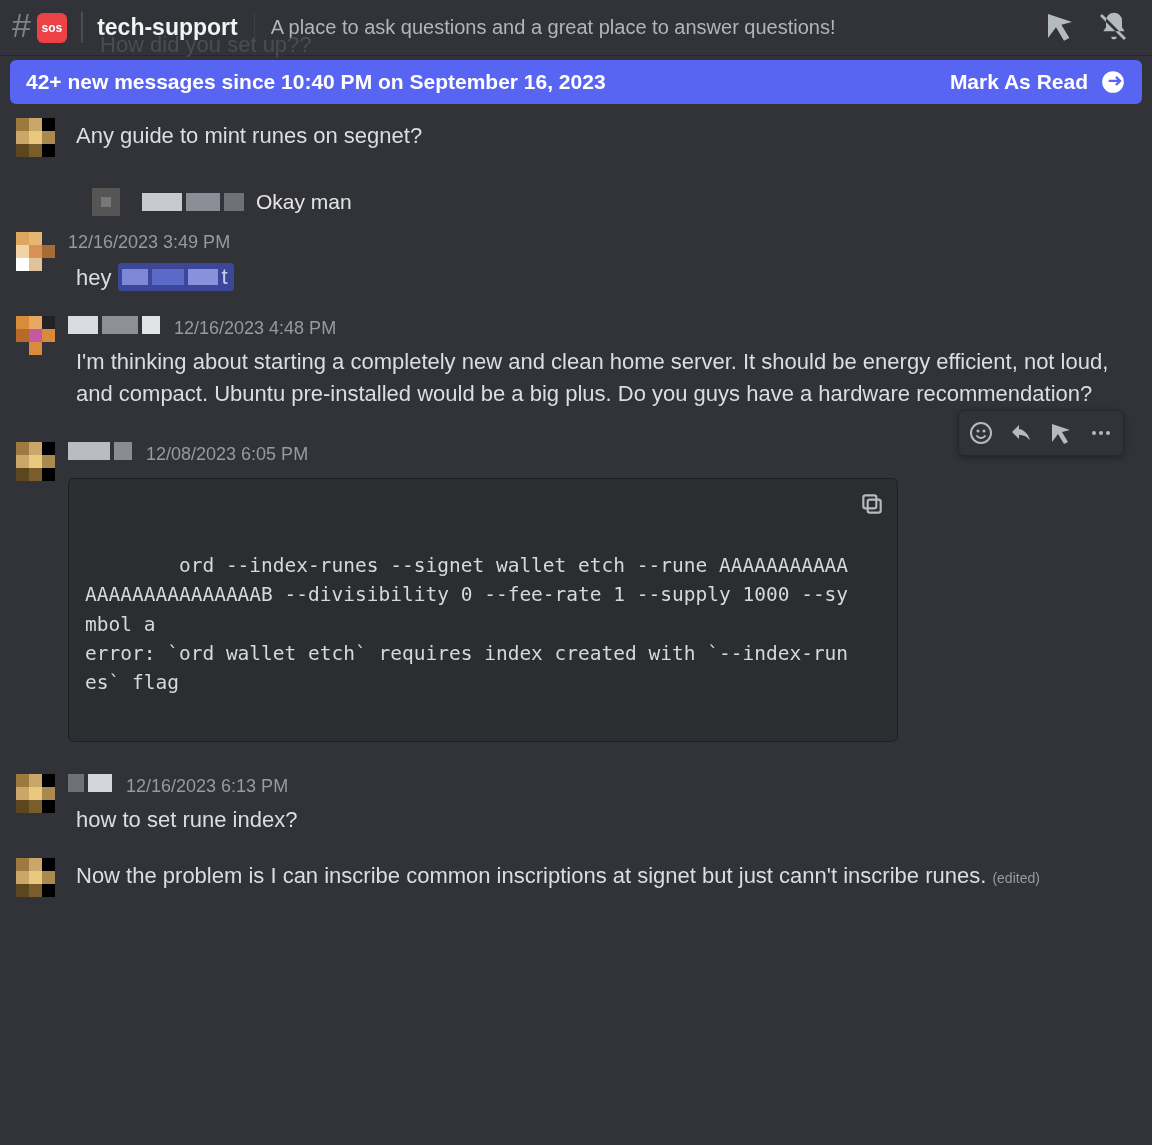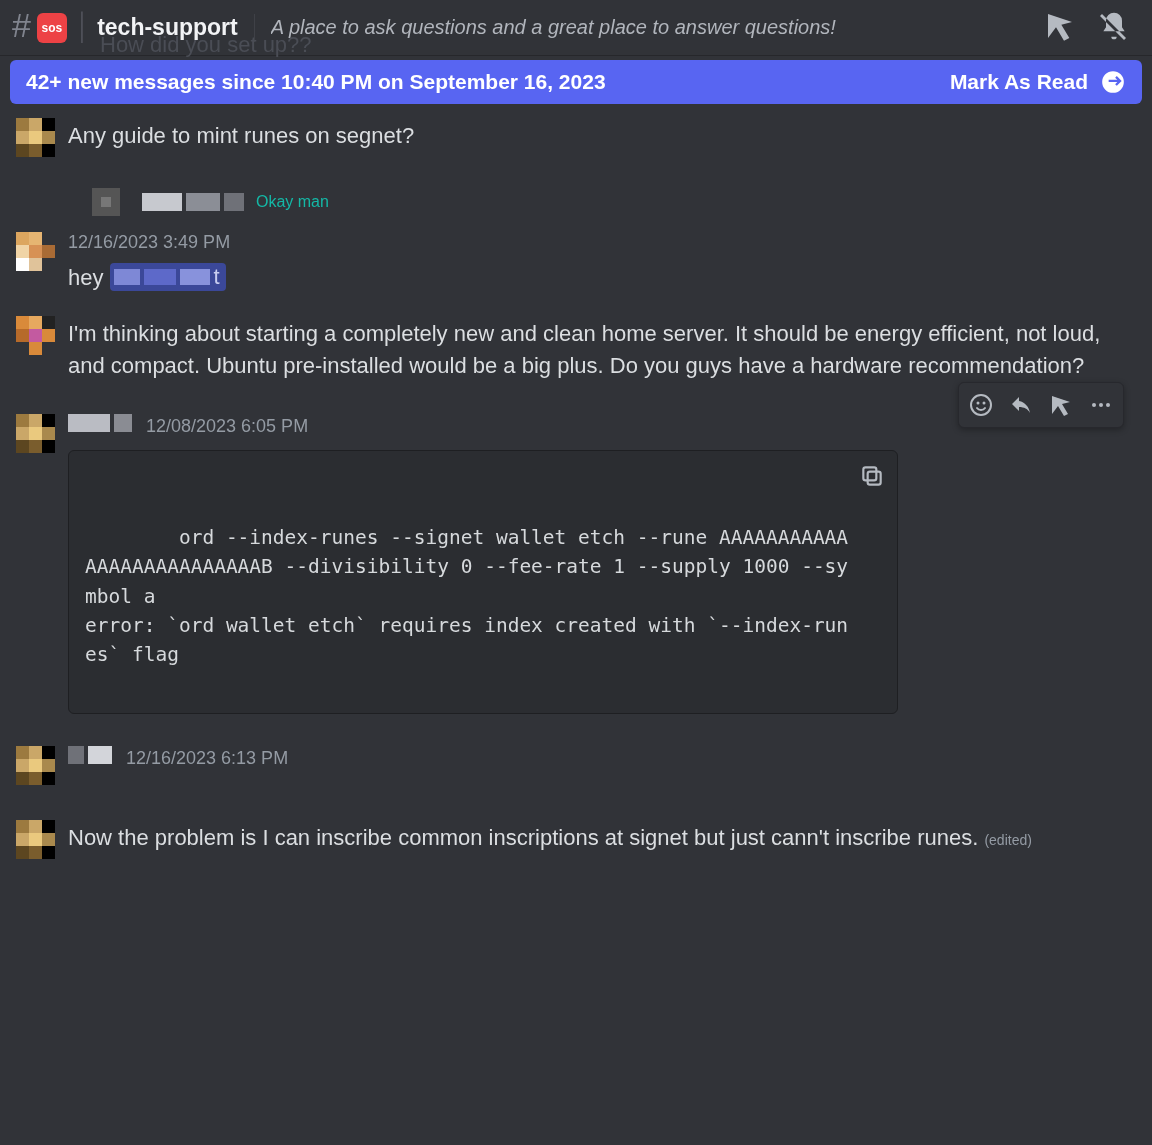--- a/index.html
+++ b/index.html
@@ -4,38 +4,38 @@
 <style>
   * { box-sizing: border-box; margin: 0; padding: 0; }
   html, body { width: 1152px; height: 1145px; background: #313338; font-family: -apple-system, "Segoe UI", Helvetica, Arial, sans-serif; color: #dbdee1; overflow: hidden; }
   
   .header { height: 56px; display: flex; align-items: center; padding: 0 12px; border-bottom: 1px solid #26272b; }
   .hash { color: #80848e; font-size: 34px; font-weight: 400; padding: 0 6px 4px 0; }
   .sos { width: 30px; height: 30px; background: #ed4245; color: #fff; border-radius: 6px; display: flex; align-items: center; justify-content: center; font-size: 12px; font-weight: 700; margin-right: 8px; }
   .vbar { color: #4e5058; font-size: 26px; padding: 0 6px 2px 0; }
   .chname { color: #f2f3f5; font-weight: 700; font-size: 23px; }
   .topic-sep { width: 1px; height: 28px; background: #3f4147; margin: 0 16px; }
-  .topic { color: #b1b5bc; font-size: 20px; white-space: nowrap; overflow: hidden; text-overflow: ellipsis; flex: 1; font-style: italic; }
+  .topic { color: #b1b5bc; font-size: 20px; white-space: nowrap; overflow: hidden; text-overflow: ellipsis; flex: 1; }
   .hdr-icons { display: flex; gap: 22px; padding: 0 10px 0 18px; }
   .hdr-icons svg { width: 32px; height: 32px; fill: #b5bac1; cursor: pointer; }
   
   .banner { margin: 4px 10px 6px 10px; height: 44px; background: #5865f2; color: #fff; border-radius: 6px; display: flex; align-items: center; padding: 0 16px; font-size: 21px; font-weight: 600; }
   .banner .spacer { flex: 1; }
   .banner svg { width: 26px; height: 26px; fill: #fff; margin-left: 12px; }
   .ghost-text { position: relative; top: -24px; left: 100px; height: 0; color: #4a4d55; font-size: 22px; }
   
   .messages { padding-top: 4px; }
   .msg { display: flex; padding: 4px 16px 18px 16px; position: relative; }
   .content { flex: 1; min-width: 0; }
   .uhdr { display: flex; align-items: baseline; gap: 10px; flex-wrap: wrap; min-height: 28px; }
   .uname-blur { display: inline-flex; gap: 4px; vertical-align: baseline; margin-right: 4px; }
   .pblk { display: inline-block; height: 18px; }
   .uname-t { color: #acb4e2; font-size: 22px; font-weight: 600; }
   .ts { color: #949ba4; font-size: 18px; }
-  .body { color: #dbdee1; font-size: 22px; line-height: 1.45; padding-top: 2px; }
+  .body { color: #dbdee1; font-size: 22px; line-height: 1.45; padding-top: 2px; margin-left: 8px; }
   .compact-line { padding: 0 0 12px 92px; display: flex; align-items: center; gap: 8px; }
   .mention-chip { display: inline-flex; align-items: center; gap: 4px; background: #3b4899; border-radius: 4px; padding: 0 6px 0 4px; height: 28px; vertical-align: baseline; }
   .edited { color: #949ba4; font-size: 14px; }
   .code { background: #2b2d31; border: 1px solid #1e1f22; border-radius: 6px; margin: 8px 0 10px 0; padding: 14px 48px 14px 16px; font-family: Menlo, Consolas, monospace; font-size: 19.5px; color: #d6d9dc; line-height: 1.5; white-space: pre-wrap; word-break: break-all; position: relative; max-width: 830px; }
   .copy-ic { position: absolute; right: 12px; top: 12px; width: 26px; height: 26px; fill: #b5bac1; cursor: pointer; }
   
   .hover-bar { position: absolute; right: 28px; top: -18px; background: #313338; border: 1px solid #27282d; border-radius: 6px; display: flex; padding: 4px; gap: 4px; box-shadow: 0 2px 6px rgba(0,0,0,0.3); }
   .hover-bar .hb { width: 36px; height: 36px; display: flex; align-items: center; justify-content: center; cursor: pointer; border-radius: 4px; }
   .hover-bar svg { width: 24px; height: 24px; fill: #b5bac1; }
   
@@ -112,21 +112,21 @@
         <span style="background:#555"></span>
       <span style="background:#555"></span>
         <span style="background:#555"></span>
         <span style="background:#555"></span>
     </div>
     <span class="uname-blur">
       <span class="pblk" style="width:40px;background:#c7c9cf"></span>
       <span class="pblk" style="width:34px;background:#8b8e96"></span>
       <span class="pblk" style="width:20px;background:#6f7178"></span>
     </span>
-    <span style="color:#14b8a6;font-size:16px">Okay man</span>
+    <span style="color:#e5e5e5;font-size:21px">Okay man</span>
   </div>
 
   <div class="msg">
     <div class="av">
       <span style="background:#dca65f"></span>
         <span style="background:#e6b572"></span>
         <span style="background:#313338"></span>
         <span style="background:#313338"></span>
       <span style="background:#f0d4a6"></span>
         <span style="background:#d79155"></span>
@@ -169,20 +169,28 @@
       <span style="background:#313338"></span>
         <span style="background:#d98a3a"></span>
         <span style="background:#313338"></span>
         <span style="background:#313338"></span>
       <span style="background:#313338"></span>
         <span style="background:#313338"></span>
         <span style="background:#313338"></span>
         <span style="background:#313338"></span>
     </div>
     <div class="content">
+      <div class="uhdr">
+        <span class="uname-blur">
+          <span class="pblk" style="width:30px;background:#d9dbe0"></span>
+          <span class="pblk" style="width:36px;background:#8d9097"></span>
+          <span class="pblk" style="width:18px;background:#e2e3e7"></span>
+        </span>
+        <span class="ts">12/16/2023 4:48 PM</span>
+      </div>
       <div class="body">I'm thinking about starting a completely new and clean home server. It should be energy efficient, not loud, and compact. Ubuntu pre-installed would be a big plus. Do you guys have a hardware recommendation?</div>
     </div>
   </div>
 
   <div class="msg" style="padding-top:14px">
     <div class="hover-bar">
       <span class="hb">
           <svg viewBox="0 0 24 24">
             <circle cx="12" cy="12" r="10" fill="none" stroke="#b5bac1" stroke-width="2"></circle>
             <circle cx="9" cy="10" r="1.5"></circle>
@@ -265,20 +273,21 @@
         <span style="background:#313338"></span>
     </div>
     <div class="content">
       <div class="uhdr">
         <span class="uname-blur">
           <span class="pblk" style="width:16px;background:#6f7178"></span>
           <span class="pblk" style="width:24px;background:#d3d5da"></span>
         </span>
         <span class="ts">12/16/2023 6:13 PM</span>
       </div>
+      <div class="body">how to set rune index?</div>
     </div>
   </div>
 
   <div class="msg">
     <div class="av">
       <span style="background:#9c7a3f"></span>
         <span style="background:#caa768"></span>
         <span style="background:#000"></span>
         <span style="background:#313338"></span>
       <span style="background:#caa768"></span>

